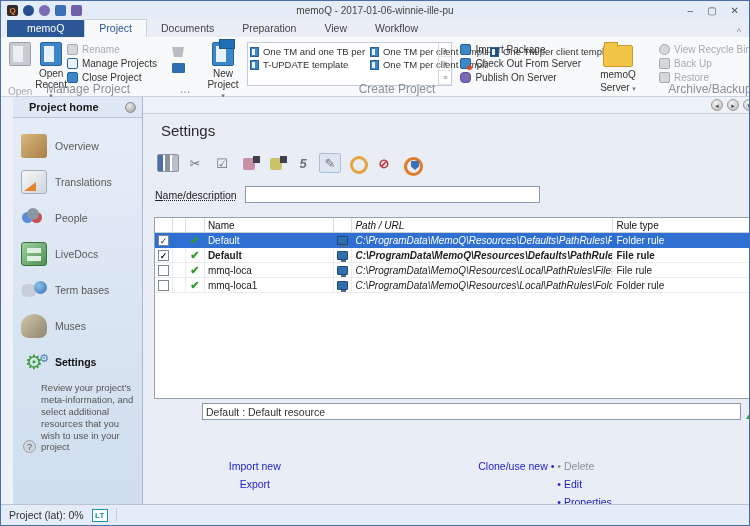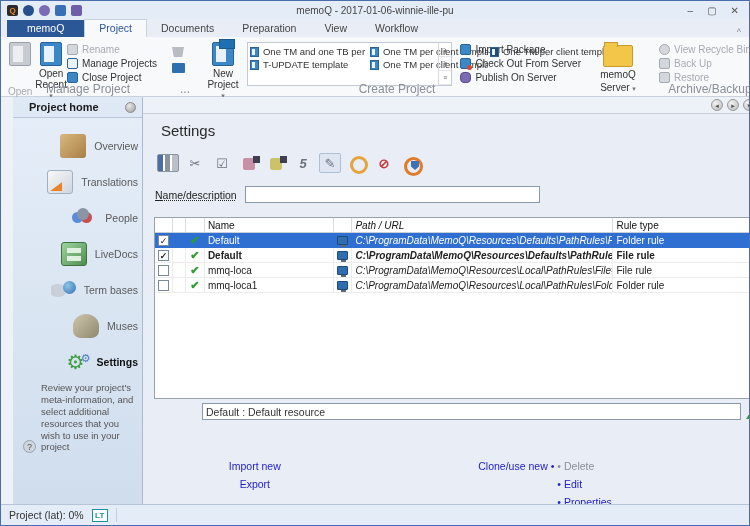--- a/index.html
+++ b/index.html
@@ -63,21 +63,21 @@
   .folder-big { width:30px; height:22px; background:#f3c64a; border:1px solid #c99b28; border-radius:2px; position:relative; margin-top:3px; }
   .folder-big:before { content:""; position:absolute; left:0; top:-4px; width:12px; height:4px; background:#f3c64a; border:1px solid #c99b28; border-bottom:none; }
 
   
   .content { position:absolute; left:12px; top:96px; width:100%; bottom:21px; display:flex; }
   .sidebar { width:130px; background:linear-gradient(#e6eef8, #cfdded); border-right:1px solid #a9b9ce; display:flex; flex-direction:column; }
   .sb-header { height:21px; display:flex; align-items:center; padding:0 6px 0 16px; border-bottom:1px solid #b9c6d8; background:#dfe9f5; }
   .sb-header .sb-title { font-weight:bold; font-size:11px; color:#1a1a1a; flex:1; }
   .sb-circle { width:11px; height:11px; border-radius:50%; background:radial-gradient(circle at 35% 30%, #e9e9e9, #9d9d9d); border:1px solid #8a8a8a; }
   .sb-items { padding-top:10px; display:flex; flex-direction:column; }
-  .sb-item { display:flex; align-items:center; gap:8px; padding:5px 4px 5px 8px; height:36px; color:#5a5a5a;justify-content:flex-end; }
+  .sb-item { display:flex; align-items:center; gap:8px; padding:5px 4px 5px 8px; height:36px; color:#5a5a5a; }
   .sb-item .sb-label { font-size:10.5px; }
   .sb-item.active .sb-label { font-weight:bold; color:#111; }
   .sb-ico { width:26px; height:24px; flex:none; position:relative; border-radius:3px; }
   .i-overview { background:linear-gradient(135deg,#d9b87e,#a87f46); }
   .i-translations { background:linear-gradient(135deg,#f7f7f7,#cfd6de); border:1px solid #9fb0c2; }
   .i-translations:after { content:""; position:absolute; left:2px; bottom:2px; width:12px; height:9px; background:#e8832a; clip-path:polygon(0 100%,100% 0,100% 100%); }
   .i-people { background:transparent; }
   .i-people:before { content:""; position:absolute; left:1px; top:6px; width:11px; height:11px; border-radius:50%; background:#5a8ed6; box-shadow:9px 0 0 #c94f4f; }
   .i-people:after { content:""; position:absolute; left:6px; top:2px; width:12px; height:12px; border-radius:50%; background:#8a96a5; }
   .i-livedocs { background:linear-gradient(135deg,#9fd39f,#4e8f52); border:1px solid #3c7340; }

